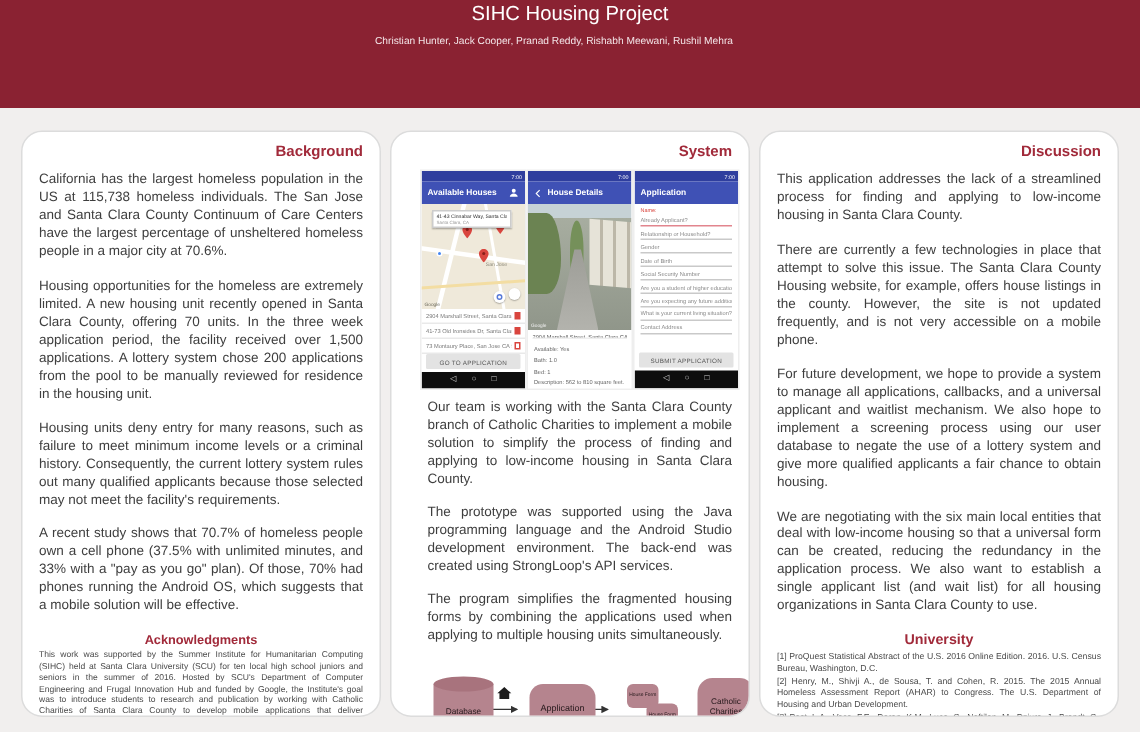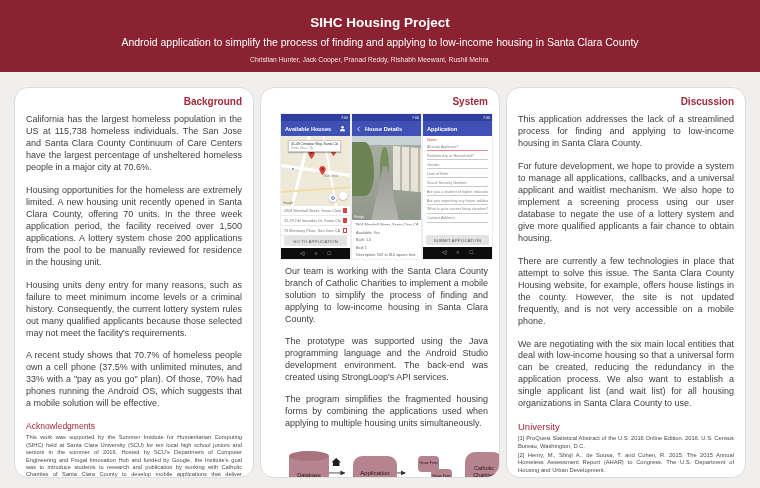--- a/index.html
+++ b/index.html
@@ -1,35 +1,35 @@
 <!DOCTYPE html>
 <html><head>
 <meta charset="utf-8">
 <style>
   * { margin:0; padding:0; box-sizing:border-box; }
   html,body { width:760px; height:488px; }
   body { position:relative; background:#f1efee; font-family:"Liberation Sans", sans-serif; overflow:hidden; }
 
   
   .hdr { position:absolute; left:0; top:0; width:760px; height:72px; background:#8a2232; text-align:center; color:#fff; }
-  .hdr-title { padding-top:15px; font-size:13.5px; font-weight:bold; }
+  .hdr-title { padding-top:1px; font-size:13.5px; font-weight:normal; }
   .hdr-sub { margin-top:6px; font-size:10.5px; }
   .hdr-authors { margin:7px auto 0; width:260px; font-size:6.8px; line-height:1.55; text-align:left; color:#f3e4e7; }
 
   
   .card { position:absolute; top:87px; height:391px; width:240px; background:#fff;
           border:1px solid #dcdcdc; border-radius:14px; padding:7px 11px 9px;
           display:flex; flex-direction:column; overflow:hidden; }
   .card-left { left:14px; } .card-mid { left:260px;padding-left:24px; } .card-right { left:506px; }
   .sec-title { font-size:10px; font-weight:bold; color:#a12a3a; text-align:right; margin:1px 0 7px; }
   .para { font-size:9px; line-height:1.33; color:#3e3e3e; text-align:justify; margin:0 0 11px; }
   .card-mid .para { margin-bottom:10px; }
 
   .bottom-block { margin-top:auto; }
-  .mini-title { font-size:8.5px; font-weight:normal; color:#a12a3a; margin-bottom:3px; }
+  .mini-title { font-size:8.5px; font-weight:bold; color:#a12a3a; text-align:center; margin-bottom:3px; }
   .refs-title { font-size:9.5px; }
   .ack-text { font-size:5.7px; line-height:1.3; color:#4a4a4a; text-align:justify; }
   .ref-item { font-size:5.8px; line-height:1.3; color:#4a4a4a; margin-bottom:1.5px; text-align:justify; }
 
   
   .phones-row { display:flex; gap:2px; margin:0 -4px 7px; }
   .phone { flex:1; height:145px; background:#fff; outline:1px solid #eee; display:flex; flex-direction:column; overflow:hidden; }
   .statusbar { height:7px; background:#2f3e9e; display:flex; justify-content:flex-end; align-items:center; padding-right:2px; flex:none; }
   .st-icons { font-size:3.6px; color:#fff; }
   .appbar { height:15px; background:#3f51b5; color:#fff; display:flex; align-items:center; padding:0 4px; gap:3px; flex:none; }
@@ -93,21 +93,20 @@
   .app-shape { left:68px; top:15px; width:44px; height:34px; border-radius:9px; font-size:6px; }
   .hf { width:21px; height:16px; border-radius:4px; font-size:3.3px; line-height:1.15; }
   .hf1 { left:133px; top:15px; } .hf2 { left:146px; top:28px; }
   .cc-shape { left:180px; top:11px; width:38px; height:40px; border-radius:10px; font-size:5.5px; line-height:1.2; }
 </style>
 </head>
 <body>
 
 <header class="hdr">
   <div class="hdr-title">SIHC Housing Project</div>
-  <div class="hdr-sub">Android application to simplify the process of finding and applying to low-income housing in Santa Clara County</div>
   <div class="hdr-authors">Christian Hunter, Jack Cooper, Pranad Reddy, Rishabh Meewani, Rushil Mehra</div>
 </header>
 
 <section class="card card-left">
   <h2 class="sec-title">Background</h2>
   <div>
 
   <p class="para">California has the largest homeless population in the US at 115,738 homeless individuals. The San Jose and Santa Clara County Continuum of Care Centers have the largest percentage of unsheltered homeless people in a major city at 70.6%.</p>
       <p class="para">Housing opportunities for the homeless are extremely limited. A new housing unit recently opened in Santa Clara County, offering 70 units. In the three week application period, the facility received over 1,500 applications. A lottery system chose 200 applications from the pool to be manually reviewed for residence in the housing unit.</p>
       <p class="para">Housing units deny entry for many reasons, such as failure to meet minimum income levels or a criminal history. Consequently, the current lottery system rules out many qualified applicants because those selected may not meet the facility's requirements.</p>
@@ -281,22 +280,22 @@
     <div class="shape hf hf2">House Form</div>
     <div class="shape cc-shape">Catholic Charities</div>
   </div>
 </section>
 
 <section class="card card-right">
   <h2 class="sec-title">Discussion</h2>
   <div>
 
   <p class="para">This application addresses the lack of a streamlined process for finding and applying to low-income housing in  Santa Clara County.</p>
+      <p class="para">There are currently a few technologies in place that attempt to solve this issue. The Santa Clara County Housing website, for example, offers house listings in the county. However, the site is not updated frequently, and is not very accessible on a mobile phone.</p>
       <p class="para">For future development, we hope to provide a system to manage all applications, callbacks, and a universal applicant and waitlist mechanism. We also hope to implement a screening process using our user database to negate the use of a lottery system and give more qualified applicants a fair chance to obtain housing.</p>
-      <p class="para">There are currently a few technologies in place that attempt to solve this issue. The Santa Clara County Housing website, for example, offers house listings in the county. However, the site is not updated frequently, and is not very accessible on a mobile phone.</p>
       <p class="para">We are negotiating with the six main local entities that deal with low-income housing so that a universal form can be created, reducing the redundancy in the application process. We also want to establish a single applicant list (and wait list) for all housing organizations in Santa Clara County to use.</p>
     </div>
   <div class="bottom-block">
     <h3 class="mini-title refs-title">University</h3>
     <div>
 
     <p class="ref-item">[1] ProQuest Statistical Abstract of the U.S. 2016 Online Edition. 2016. U.S. Census Bureau, Washington, D.C.</p>
         <p class="ref-item">[2] Henry, M., Shivji A., de Sousa, T. and Cohen, R. 2015. The 2015 Annual Homeless Assessment Report (AHAR) to Congress. The U.S. Department of Housing and Urban Development.</p>
         <p class="ref-item">[3] Post, L.A., Vaca, F.E., Doran, K.M., Luco, C., Naftilan, M., Dziura, J., Brandt, C., Bernstein, S., Jagminas, L., and D'Onofrio, G. 2013. New Media Use by Patients Who Are Homeless: The Potential of M-health to Build Connectivity. J Med Internet Res 15, 9 (Sept.), e195. DOI: 10.2196/jmir.2724</p>
       </div>

